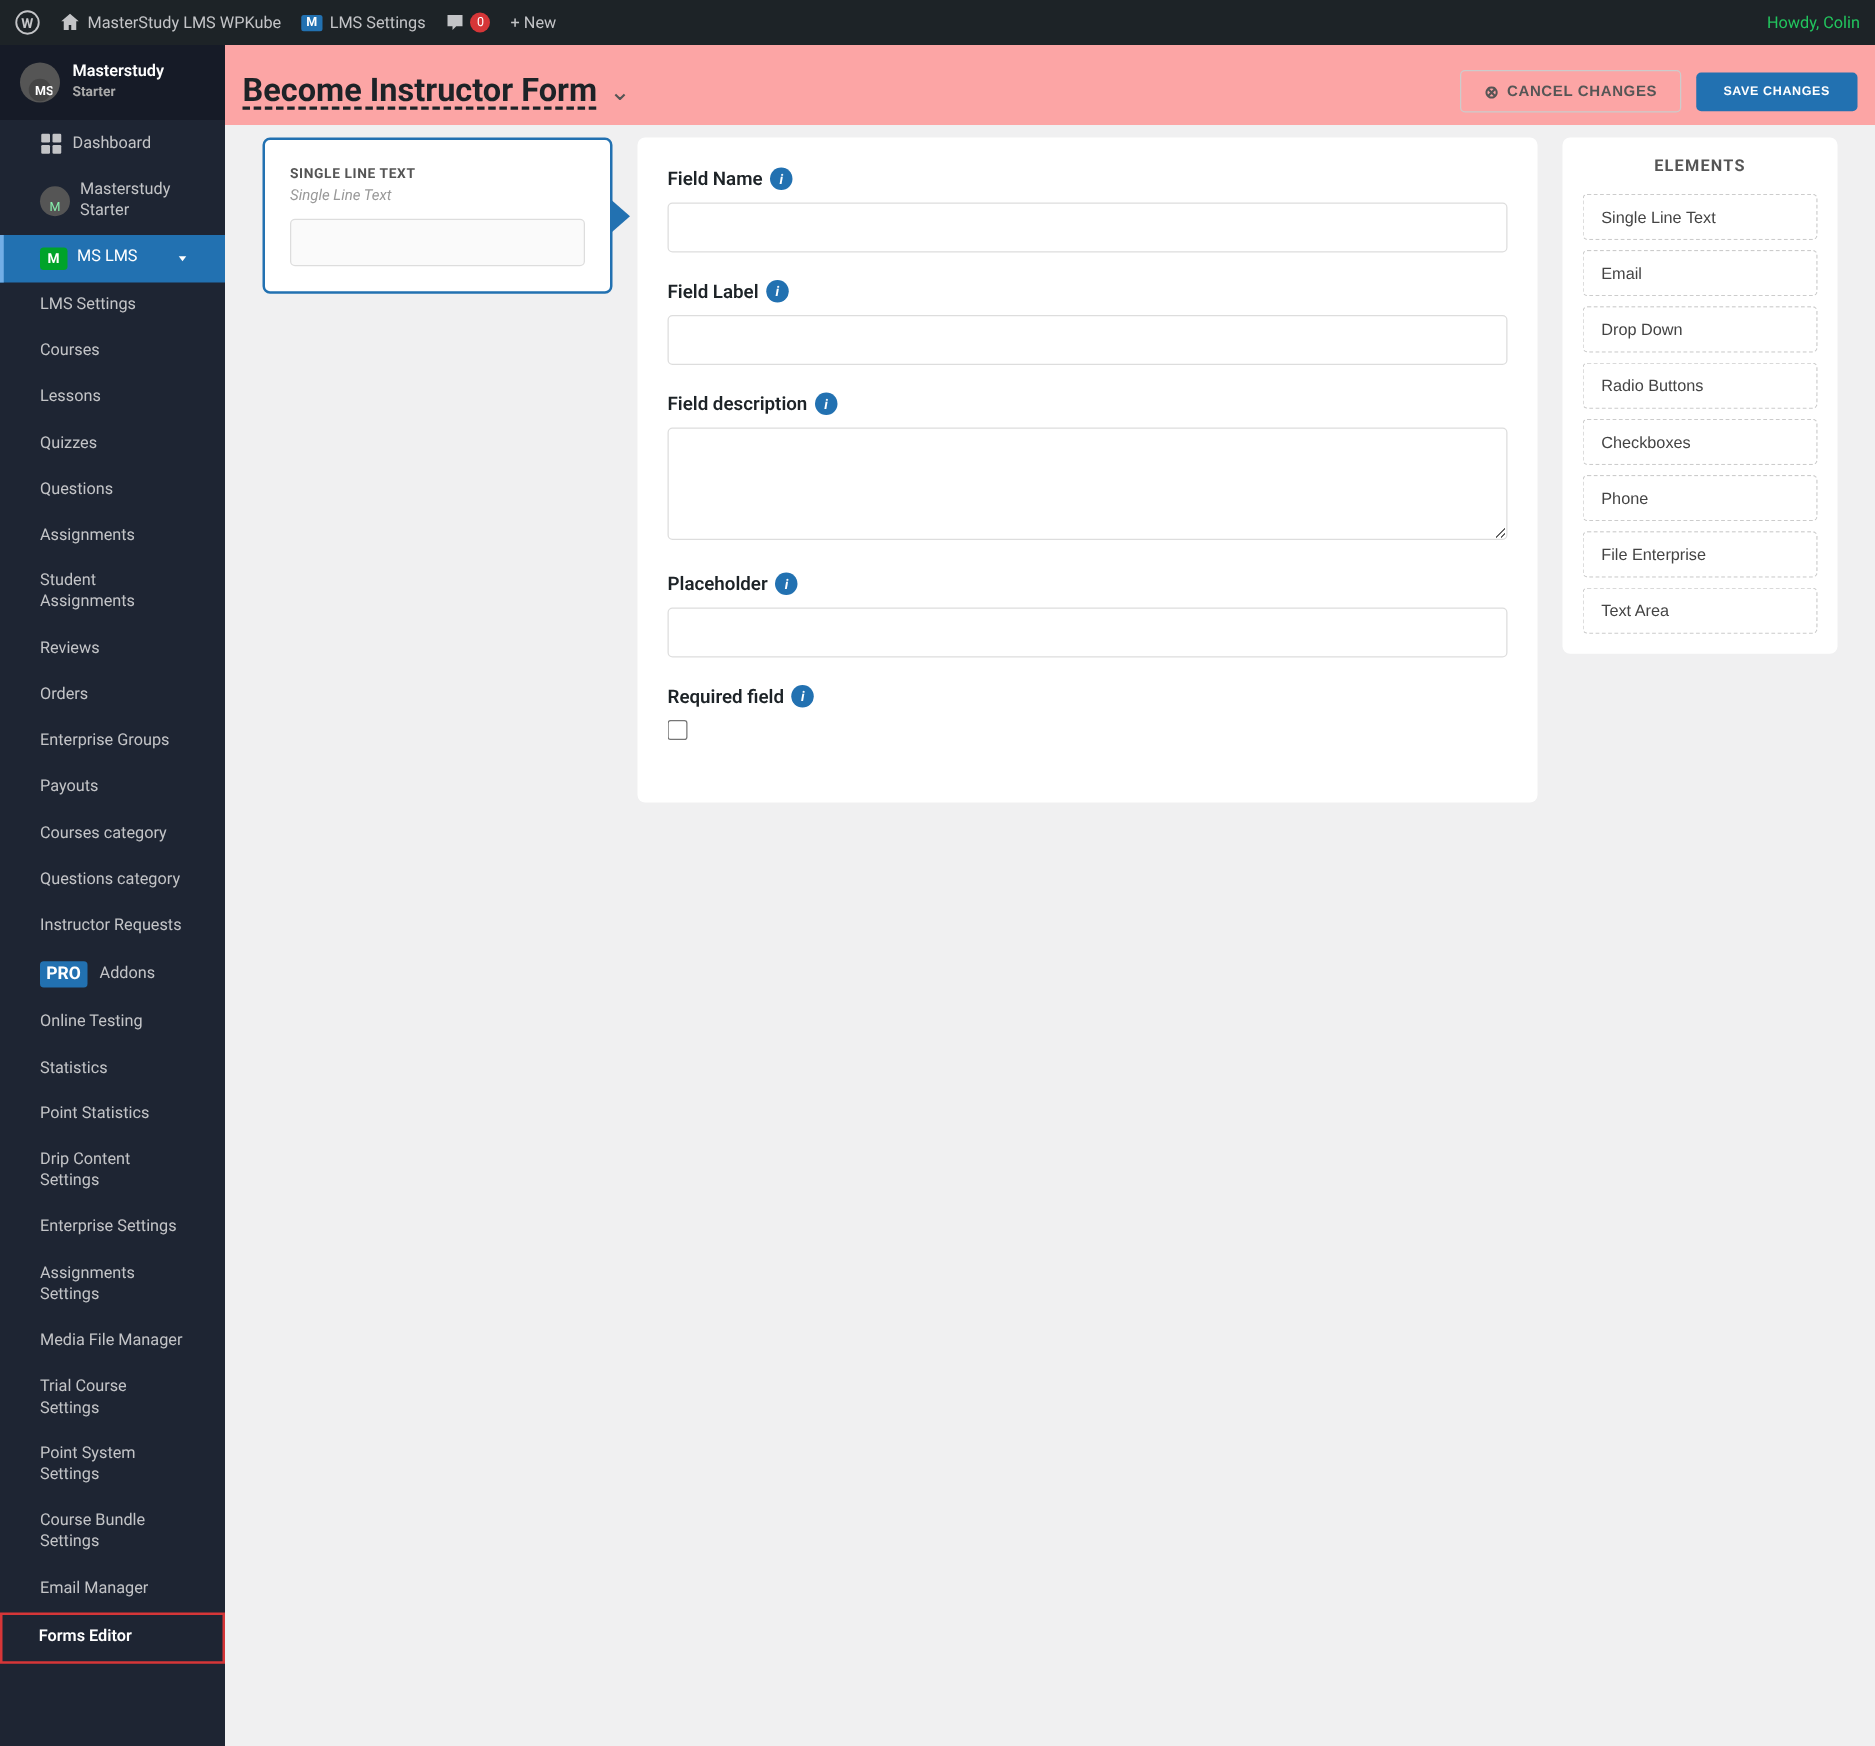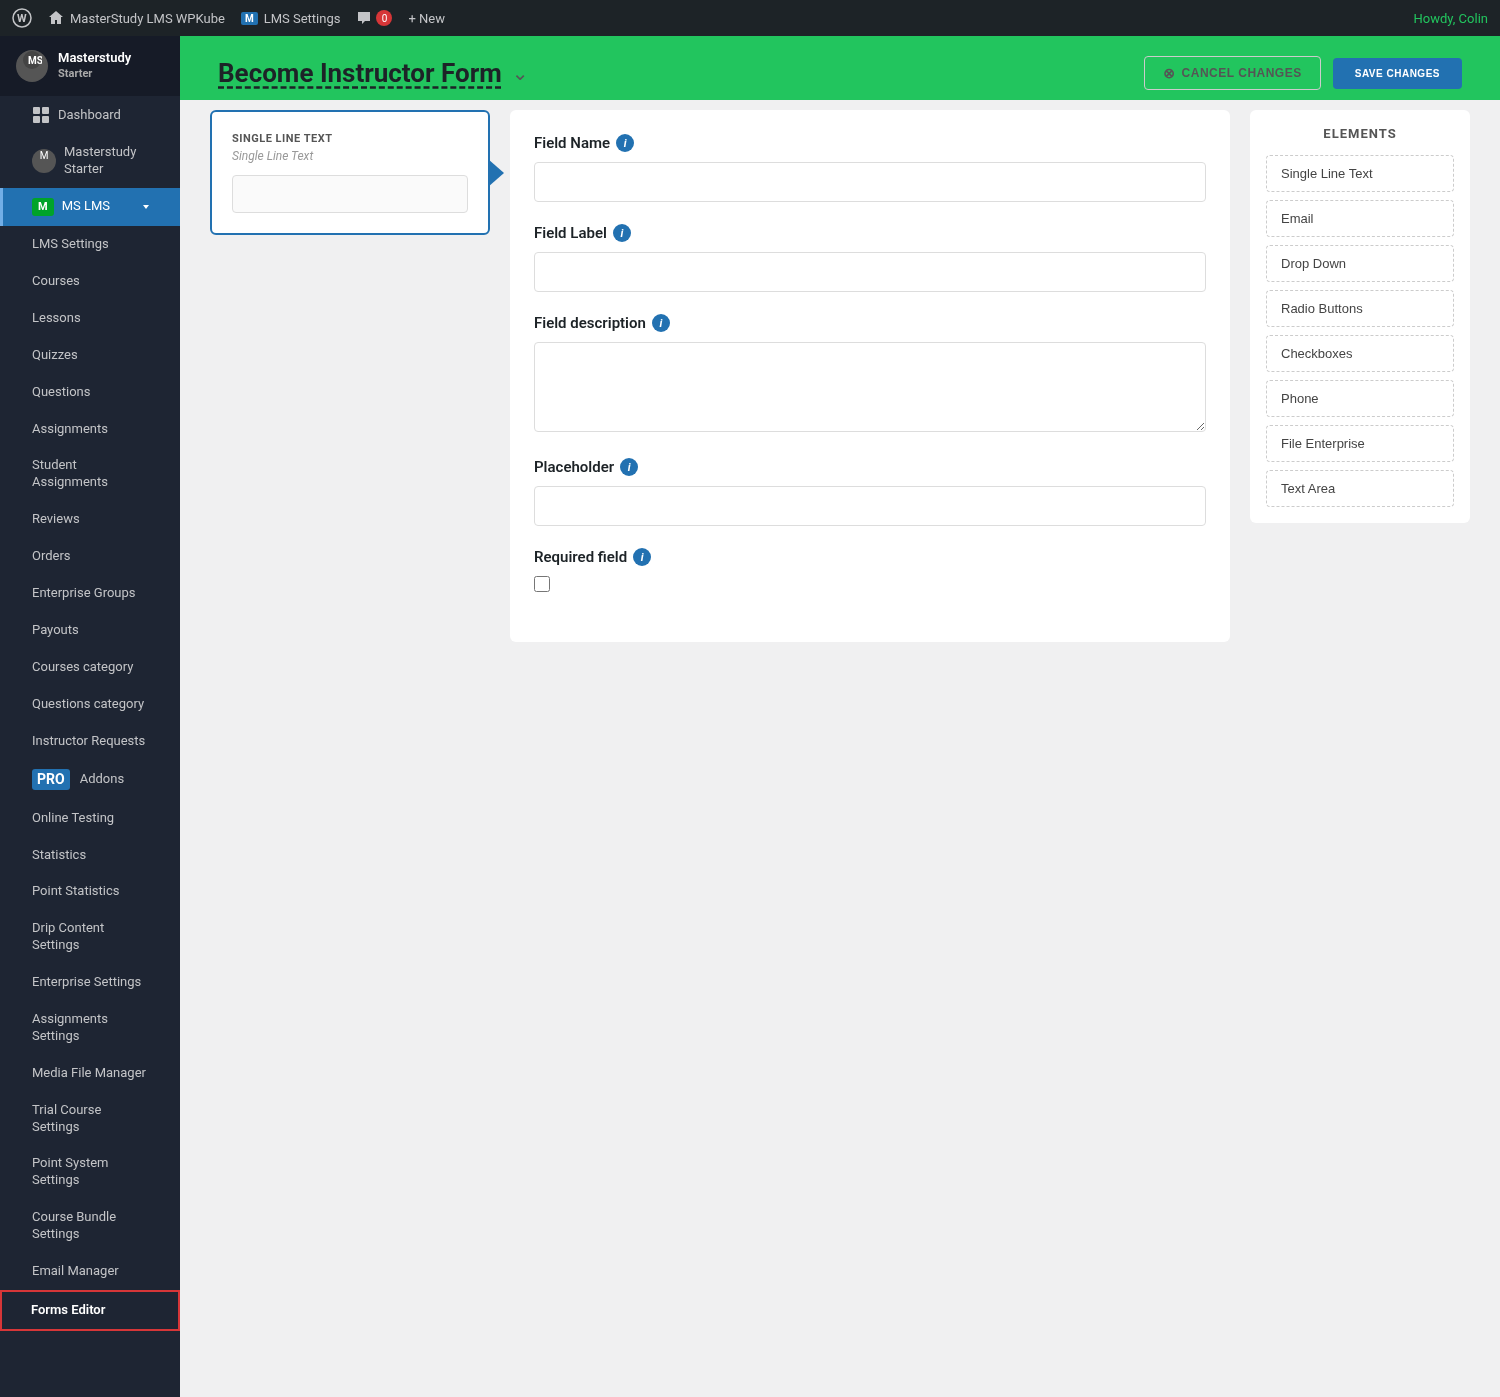--- a/index.html
+++ b/index.html
@@ -42,21 +42,21 @@
     .sidebar::-webkit-scrollbar-thumb { background: #3c4450; }
 
     .sidebar-logo {
       background: #161b27;
       padding: 14px 16px;
       display: flex;
       align-items: center;
       gap: 10px;
       flex-shrink: 0;
     }
-    .sidebar-logo-icon { width: 32px; height: 32px; border-radius: 50%; background: #555; display: flex; align-items: flex-start; justify-content: center; font-size: 12px; color: #ffffff; flex-shrink: 0; }
+    .sidebar-logo-icon { width: 32px; height: 32px; border-radius: 50%; background: #555; display: flex; align-items: flex-end; justify-content: center; font-size: 12px; color: #86efac; flex-shrink: 0; }
     .sidebar-logo-text { font-size: 13px; color: #fff; font-weight: 600; line-height: 1.3; }
 
     .sidebar-nav { flex: 1; }
     .sidebar-item {
       padding: 10px 29px;
       font-size: 13px;
       color: #c3c4c7;
       cursor: pointer;
       display: flex;
       align-items: center;
@@ -74,22 +74,22 @@
     .main-content {
       flex: 1;
       display: flex;
       flex-direction: column;
       overflow: hidden;
       background: #f0f0f1;
     }
 
     
     .page-header {
-      background: #22c55e;
-      padding: 20px 38px 10px;
+      background: #fca5a5;
+      padding: 20px 14px 10px;
       display: flex;
       align-items: center;
       justify-content: space-between;
       flex-shrink: 0;
     }
     .page-title-area { display: flex; align-items: center; gap: 10px; }
     .page-title {
       font-size: 26px;
       font-weight: 700;
       color: #1d2327;

